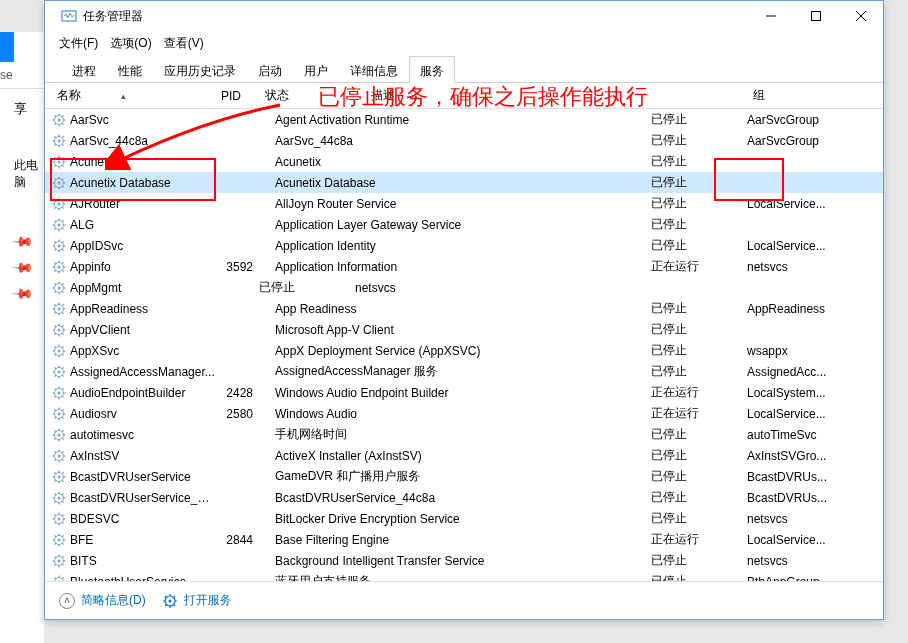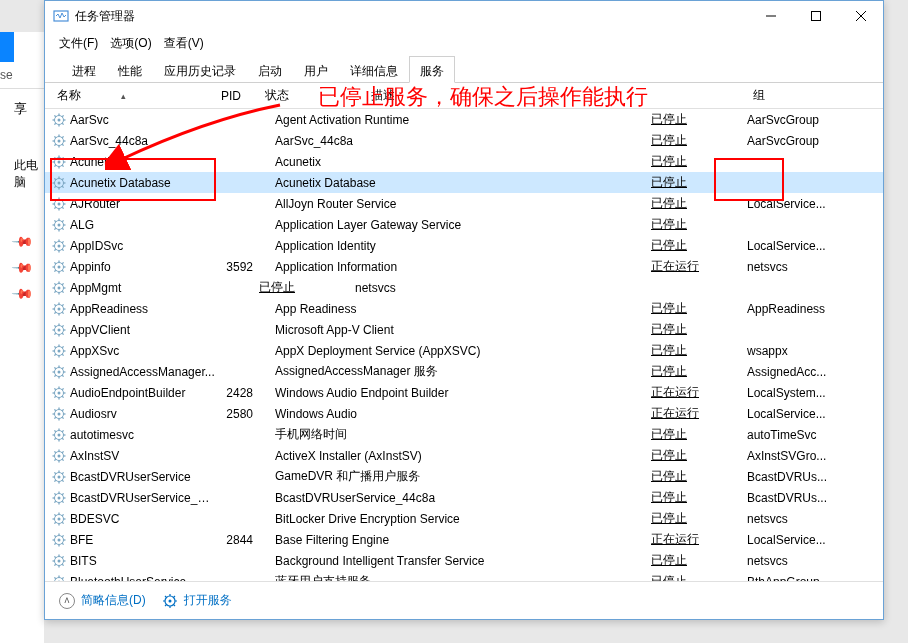--- a/index.html
+++ b/index.html
@@ -8,21 +8,21 @@
 .left-strip { position: absolute; left: 0; top: 0; width: 44px; height: 643px; background: #ffffff; margin-top: 32px; }
 .left-strip .blue { position: absolute; left: 0; top: 0; width: 14px; height: 30px; background: #0a84ff; }
 .left-strip .label-se { position: absolute; left: 0; top: 36px; color: #555; }
 .left-strip .divider { position: absolute; left: 0; top: 56px; width: 44px; height: 1px; background: #ddd; }
 .left-strip .share-icon { position: absolute; left: 14px; top: 68px; font-size: 13px; }
 .left-strip .pc-label { position: absolute; left: 14px; top: 125px; font-size: 12px; }
 .left-strip .pin { position: absolute; left: 14px; color: #888; font-size: 14px; transform: rotate(45deg); }
 
 .window { position: absolute; left: 44px; top: 0; width: 840px; height: 620px; background: #fff; border: 1px solid #6aa2d6; box-shadow: 0 2px 8px rgba(0,0,0,.2); display: flex; flex-direction: column; }
 
-.titlebar { height: 30px; display: flex; align-items: center; padding: 0 0 0 8px; }
+.titlebar { height: 30px; display: flex; align-items: center; padding: 0 0 0 16px; }
 .titlebar .app-icon { width: 16px; height: 16px; margin-right: 6px; }
 .titlebar .title { flex: 1; color: #000; font-size: 12px; }
 .titlebar .btn { width: 45px; height: 30px; display: flex; align-items: center; justify-content: center; cursor: default; }
 
 .menubar { height: 24px; display: flex; align-items: center; padding-left: 8px; }
 .menubar span { padding: 2px 6px; cursor: default; }
 
 .tabs { height: 28px; display: flex; border-bottom: 1px solid #d0d0d0; padding-left: 16px; }
 .tabs .tab { padding: 6px 10px 4px; cursor: default; border: 1px solid transparent; border-bottom: none; position: relative; top: 1px; }
 .tabs .tab.active { background: #fff; border-color: #d0d0d0; border-bottom: 1px solid #fff; z-index: 1; }
@@ -36,21 +36,21 @@
 .col-group { flex: 1; }
 .sort-arrow { margin-left: 40px; font-size: 9px; color: #555; }
 
 .list { flex: 1; overflow-y: scroll; overflow-x: hidden; }
 .row { height: 21px; display: flex; align-items: center; padding-left: 6px; cursor: default; }
 .row.selected { background: #cde8ff; }
 .row .gear { width: 16px; height: 16px; margin-right: 3px; flex-shrink: 0; }
 .row .name-cell { width: 145px; white-space: nowrap; overflow: hidden; text-overflow: ellipsis; }
 .row .pid-cell { width: 44px; text-align: right; padding-right: 6px; }
 .row .desc-cell { width: 392px; padding-left: 16px; white-space: nowrap; overflow: hidden; text-overflow: ellipsis; }
-.row .status-cell { width: 96px; text-decoration: underline; }
+.row .status-cell { width: 96px; }
 .row .group-cell { flex: 1; white-space: nowrap; overflow: hidden; text-overflow: ellipsis; padding-right: 6px; }
 
 .footer { height: 38px; border-top: 1px solid #e0e0e0; display: flex; align-items: center; padding: 0 14px; gap: 16px; }
 .footer .link { color: #006fc4; cursor: default; display: flex; align-items: center; gap: 6px; }
 .footer .chev { border: 1px solid #888; border-radius: 50%; width: 16px; height: 16px; display: flex; align-items: center; justify-content: center; font-size: 10px; color: #555; }
 
 .annotation-text { position: absolute; left: 318px; top: 82px; color: #ff0000; font-size: 22px; font-weight: 400; z-index: 10; pointer-events: none; font-family: "Microsoft YaHei", sans-serif; }
 .red-box1 { position: absolute; left: 50px; top: 158px; width: 166px; height: 43px; border: 2px solid #ff0000; z-index: 10; pointer-events: none; }
 .red-box2 { position: absolute; left: 714px; top: 158px; width: 70px; height: 43px; border: 2px solid #ff0000; z-index: 10; pointer-events: none; }
 .arrow-svg { position: absolute; left: 105px; top: 100px; z-index: 10; pointer-events: none; }

